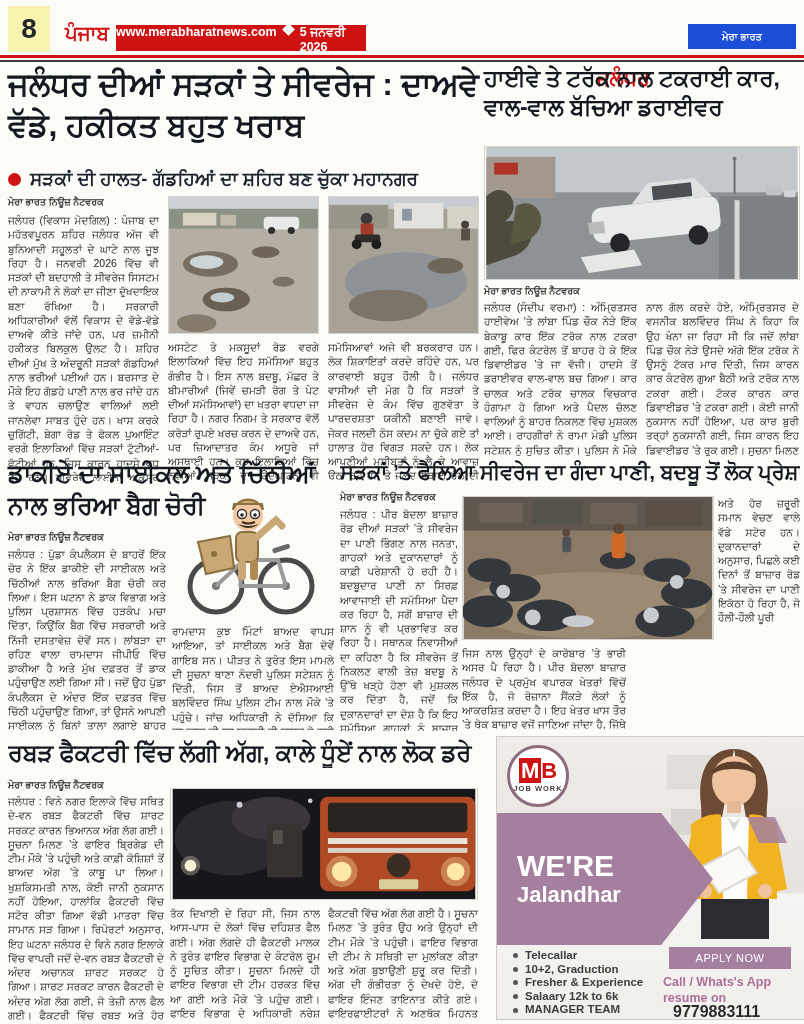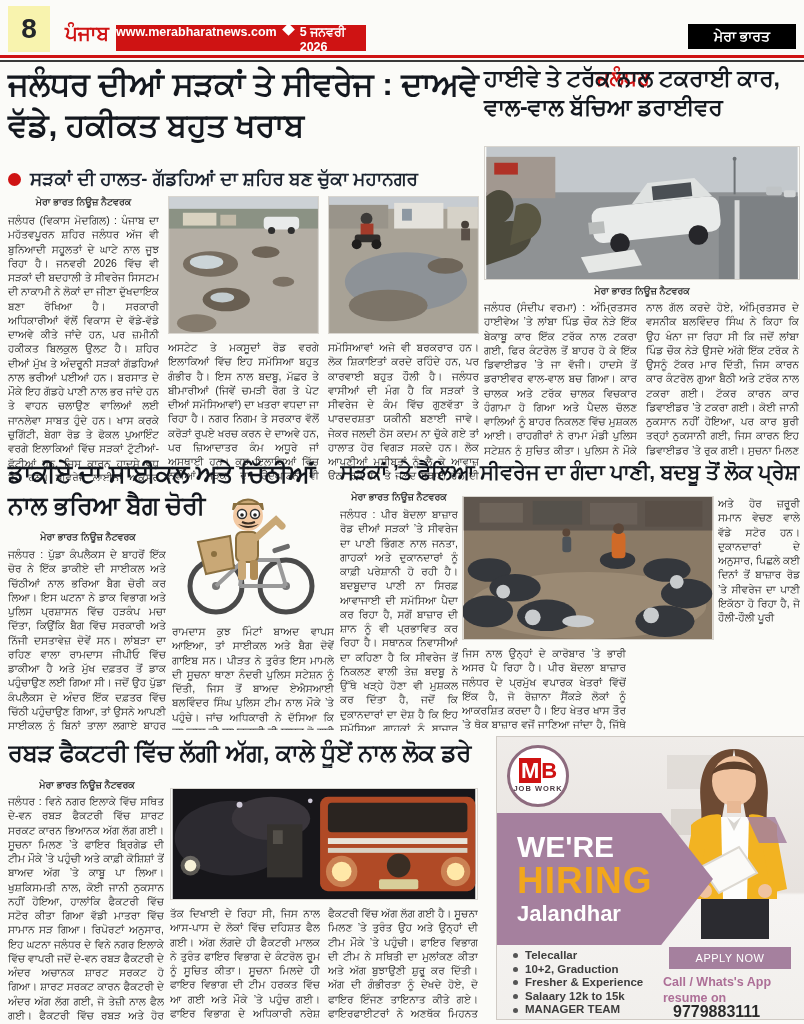--- a/index.html
+++ b/index.html
@@ -17,29 +17,29 @@
     display:flex;align-items:center;justify-content:center;
     font-size:28px;font-weight:800;color:#23262b;}
   .section-label{left:58px;top:22px;width:58px;text-align:center;
     color:#cf1313;font-weight:800;font-size:20px;}
   .topbar{left:116px;top:25px;width:250px;height:26px;background:#cf1313;
     color:#fff;display:flex;align-items:flex-start;justify-content:center;gap:7px;
     font-size:12.5px;font-weight:700;}
   .diamond{width:9px;height:9px;background:#fff;transform:rotate(45deg);flex:0 0 auto;}
   .city-label{left:580px;top:23px;width:86px;text-align:center;
     color:#cf1313;font-weight:800;font-size:21px;margin-top:43px;}
-  .brand-box{left:688px;top:24px;width:108px;height:25px;background:#000000;
+  .brand-box{left:688px;top:24px;width:108px;height:25px;background:#1d4ed8;
     color:#fff;display:flex;align-items:center;justify-content:center;
-    font-size:14px;font-weight:800;}
+    font-size:10px;font-weight:800;}
   .rule-red{left:0;top:55px;width:804px;height:3px;background:#cf1313;}
   .rule-dark{left:0;top:60px;width:804px;height:2px;background:#3a3a3a;}
 
   
   .headline{color:#14181f;font-weight:800;line-height:1.27;letter-spacing:-0.2px;}
-  .byline{font-size:9.5px;font-weight:700;color:#333;text-align:center;}
+  .byline{font-size:9.5px;font-weight:700;color:#333;}
   .body-col{font-size:10.5px;line-height:1.36;text-align:justify;color:#262626;overflow:hidden;}
   .photo{border:1px solid #d8d5cf;box-sizing:border-box;display:block;}
 
   
   .main-headline{left:8px;top:64px;width:472px;font-size:32px;}
   .subhead{left:8px;top:168px;width:472px;display:flex;align-items:center;gap:9px;}
   .subhead .dot{width:13px;height:13px;border-radius:50%;background:#cf1313;flex:0 0 auto;}
   .subhead .txt{font-size:18.5px;font-weight:800;color:#1c2430;}
   .main-cols{left:8px;top:196px;width:472px;display:flex;gap:9px;}
   .main-col{width:151px;flex:0 0 auto;}
@@ -333,35 +333,34 @@
       <path d="M116,96 L126,150 L110,154 L102,110 Z" fill="#f2b322"></path>
       <path d="M40,128 L78,108 L96,134 L58,154 Z" fill="#fbfaf7" stroke="#dcd8d1" stroke-width="2"></path>
       <circle cx="44" cy="152" r="7" fill="#f0c3a0"></circle>
       <circle cx="104" cy="152" r="7" fill="#f0c3a0"></circle>
       <rect x="40" y="160" width="68" height="40" fill="#2b2b30"></rect>
     </svg>
   </div>
   <div class="ad-deco"></div>
   <div class="ad-arrow">
     <div class="were">WE'RE</div>
-    <div class="hiring">HIRING</div>
     <div class="place">Jalandhar</div>
   </div>
   <ul class="ad-bullets">
     <li>
         <span>Telecallar</span>
       </li>
     <li>
         <span>10+2, Graduction</span>
       </li>
     <li>
         <span>Fresher &amp; Experience</span>
       </li>
     <li>
-        <span>Salaary 12k to 15k</span>
+        <span>Salaary 12k to 6k</span>
       </li>
     <li>
         <span>MANAGER TEAM</span>
       </li>
   </ul>
   <button class="ad-apply">APPLY NOW</button>
   <div class="ad-call">Call / Whats's App resume on</div>
   <div class="ad-phone">9779883111</div>
 </div>
 

